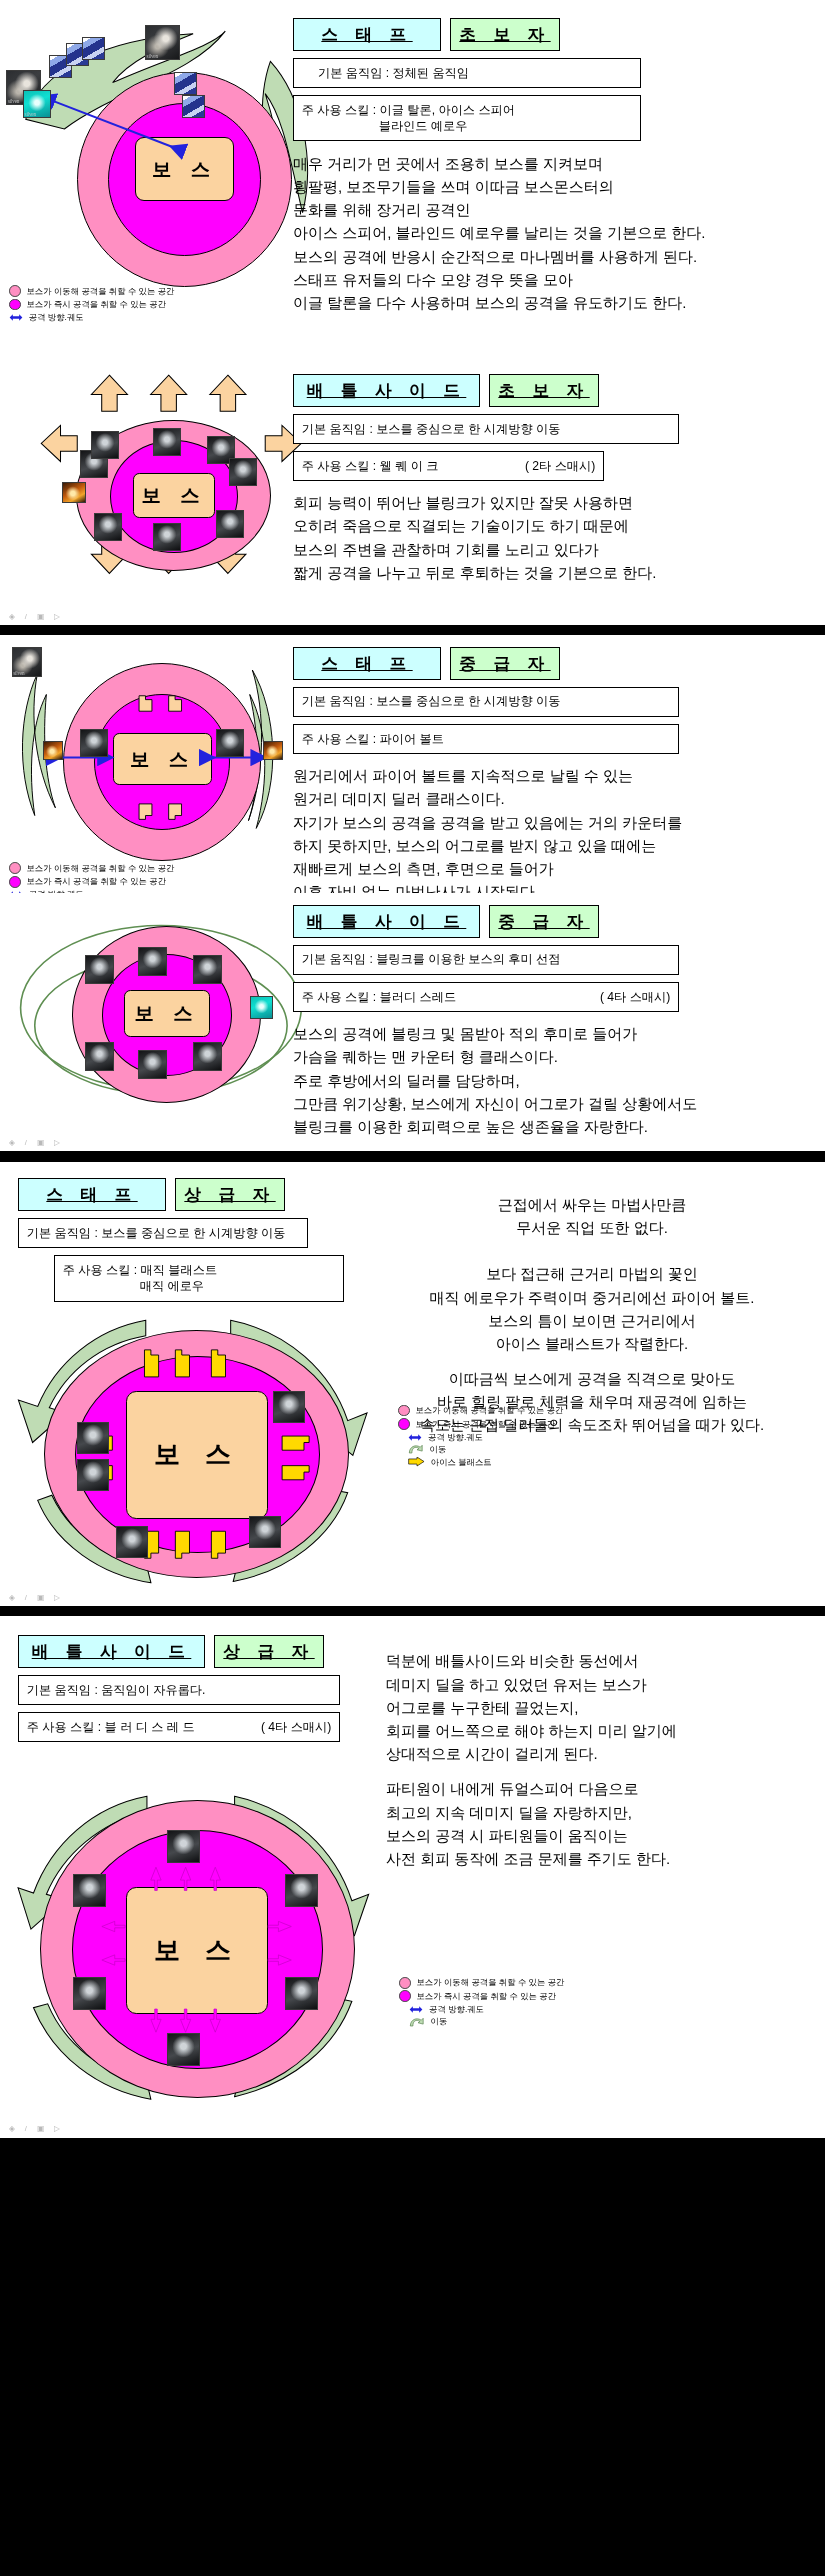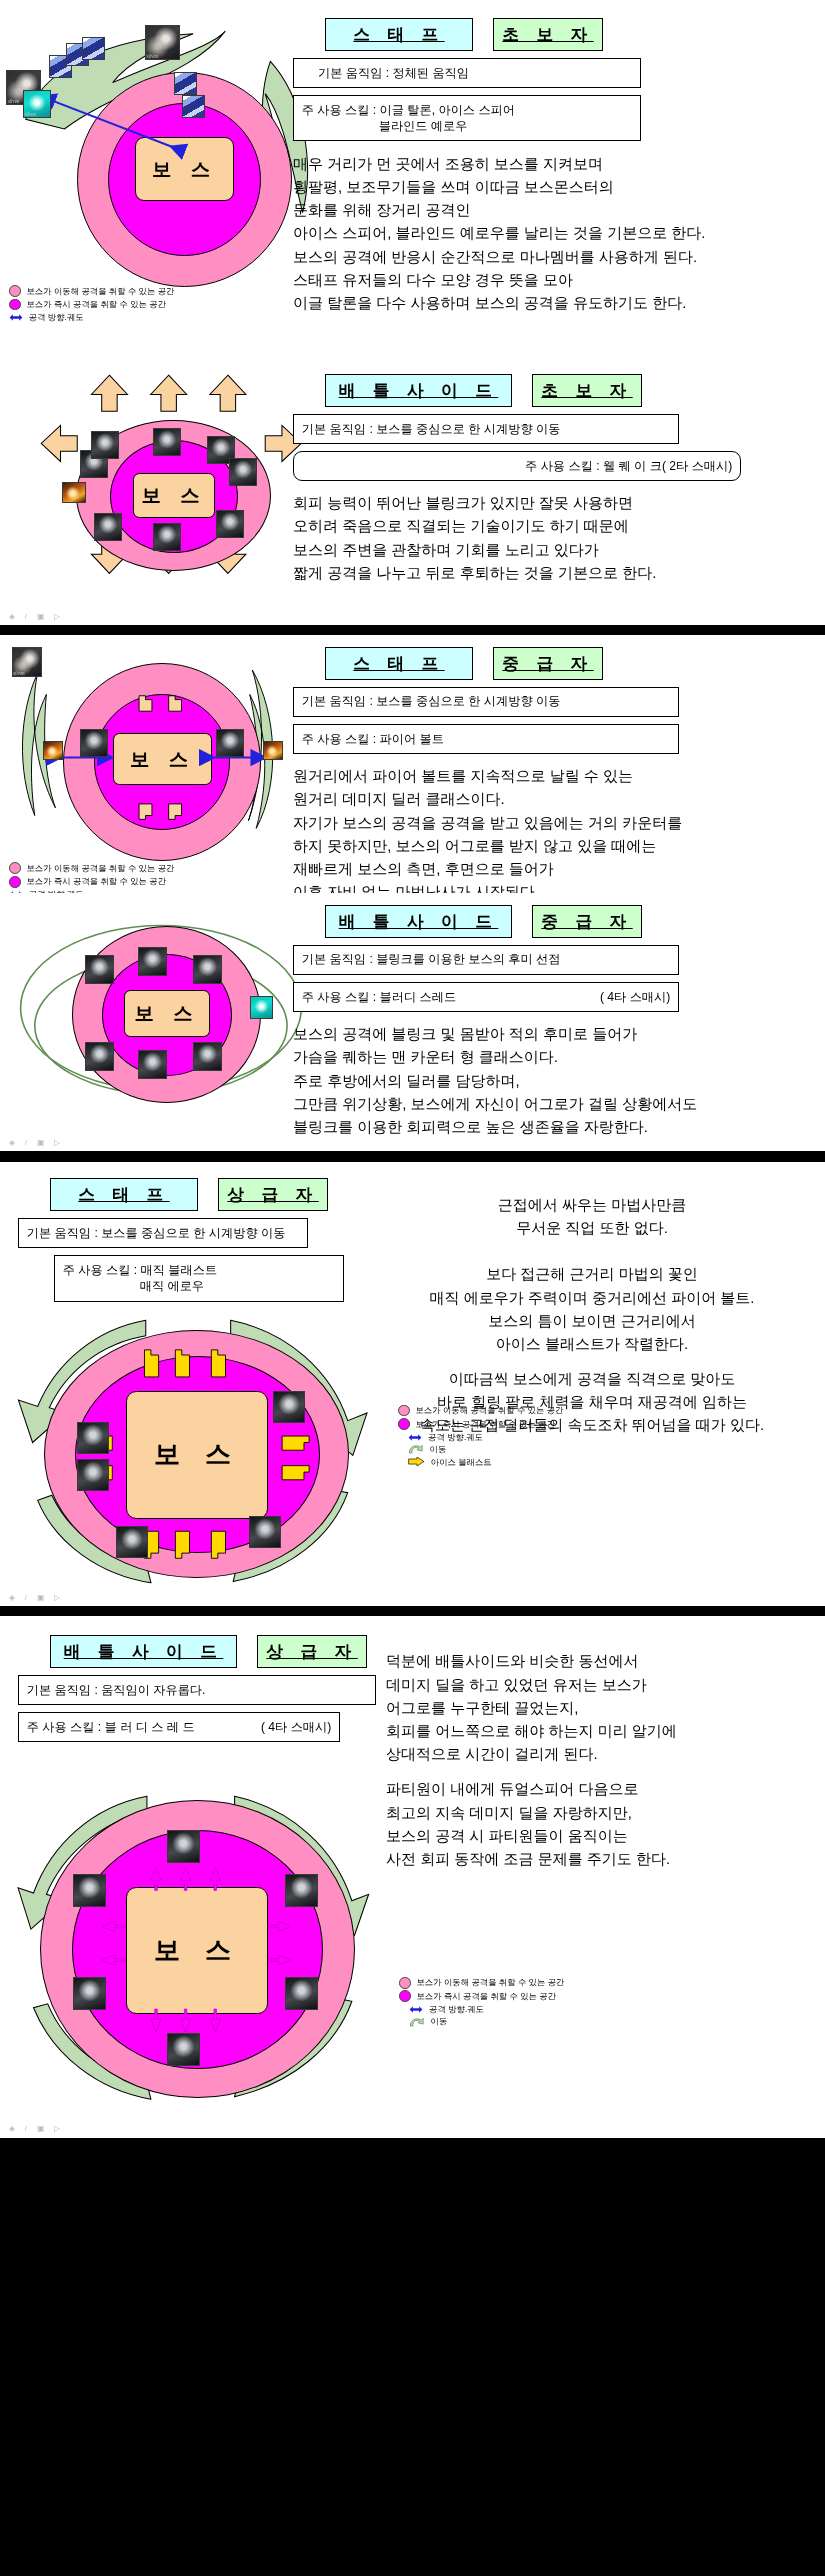--- a/index.html
+++ b/index.html
@@ -3,21 +3,21 @@
 <meta charset="utf-8">
 <style>
   html,body{margin:0;padding:0;background:#000;}
   body{width:825px;font-family:"Liberation Sans","DejaVu Sans",sans-serif;}
   .page{width:825px;position:relative;background:#000;}
   .band{position:relative;width:825px;background:#ffffff;overflow:hidden;}
   .gap{width:825px;background:#000;}
 
   
   .panel{position:absolute;}
-  .hdrrow{display:flex;gap:20px;align-items:flex-end;margin-left:32px;}
+  .hdrrow{display:flex;gap:9px;align-items:flex-end;}
   .hdrbox{border:1.3px solid #000;display:flex;align-items:center;justify-content:center;
           font-size:16.7px;font-weight:bold;letter-spacing:6.4px;text-decoration:underline;
           padding:3.9px 6.4px;box-sizing:border-box;color:#000;}
   .hdr-cyan{background:#ccffff;}
   .hdr-green{background:#ccffcc;}
   .rowbox{border:1.3px solid #000;background:#fff;color:#000;font-size:12.2px;
           padding:5.8px 7.7px;box-sizing:border-box;margin-top:7px;line-height:1.35;}
   .rowbox .ind{display:block;padding-left:77px;}
   .body-text{font-size:15px;line-height:1.55;color:#000;margin-top:10.3px;white-space:pre-line;}
   .body-text.p2{margin-top:11.6px;}
@@ -178,21 +178,21 @@
     </div>
 
     <div class="panel" style="left:293px;top:13px;width:515px;">
       <div class="hdrrow">
         <div class="hdrbox hdr-cyan" style="width:187px;">배 틀 사 이 드</div>
         <div class="hdrbox hdr-green" style="width:110px;">초 보 자</div>
       </div>
       <div class="rowbox" style="width:386px;">
         <span>기본 움직임 : 보스를 중심으로 한 시계방향 이동</span>
       </div>
-      <div class="rowbox" style="width:448px;display:flex;justify-content:flex-end;border-radius:9px;">
+      <div class="rowbox" style="width:311px;display:flex;justify-content:space-between;">
         <span>주 사용 스킬 : 웰  퀘 이 크</span>
         <span>( 2타 스매시)</span>
       </div>
       <div class="body-text">회피 능력이 뛰어난 블링크가 있지만 잘못 사용하면
 오히려 죽음으로 직결되는 기술이기도 하기 때문에
 보스의 주변을 관찰하며 기회를 노리고 있다가
 짧게 공격을 나누고 뒤로 후퇴하는 것을 기본으로 한다.</div>
     </div>
 
     <div class="footmark" style="left:9px;bottom:3.9px;">◈ / ▣ ▷</div>
@@ -418,21 +418,21 @@
 
   <div class="gap" style="height:10.3px;"></div>
 
   <div class="band" style="height:522px;">
 
     <div class="panel" style="left:18px;top:19.3px;width:361px;">
       <div class="hdrrow">
         <div class="hdrbox hdr-cyan" style="width:187px;">배 틀 사 이 드</div>
         <div class="hdrbox hdr-green" style="width:110px;">상 급 자</div>
       </div>
-      <div class="rowbox" style="width:358px;">
+      <div class="rowbox" style="width:322px;">
         <span>기본 움직임 : 움직임이 자유롭다.</span>
       </div>
       <div class="rowbox" style="width:322px;display:flex;justify-content:space-between;">
         <span>주 사용 스킬 : 블 러 디  스 레 드</span>
         <span>( 4타 스매시)</span>
       </div>
     </div>
 
     <div class="panel" style="left:386px;top:22px;width:419px;">
       <div class="body-text p2">덕분에 배틀사이드와 비슷한 동선에서

